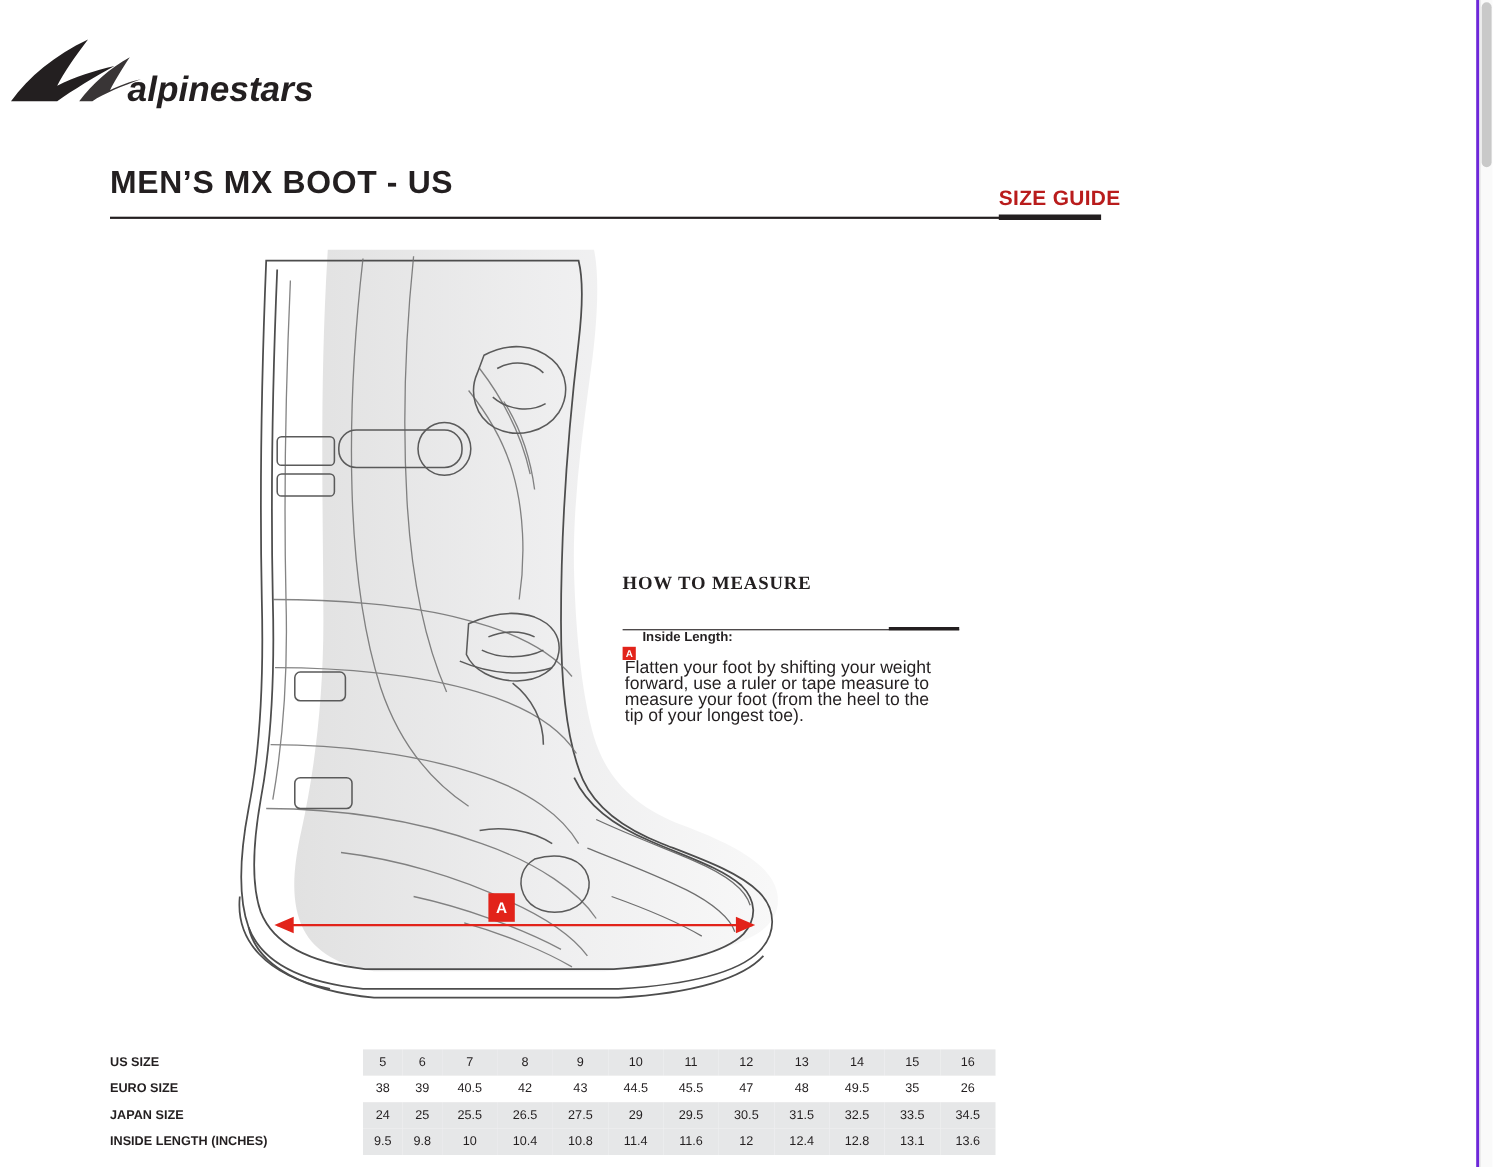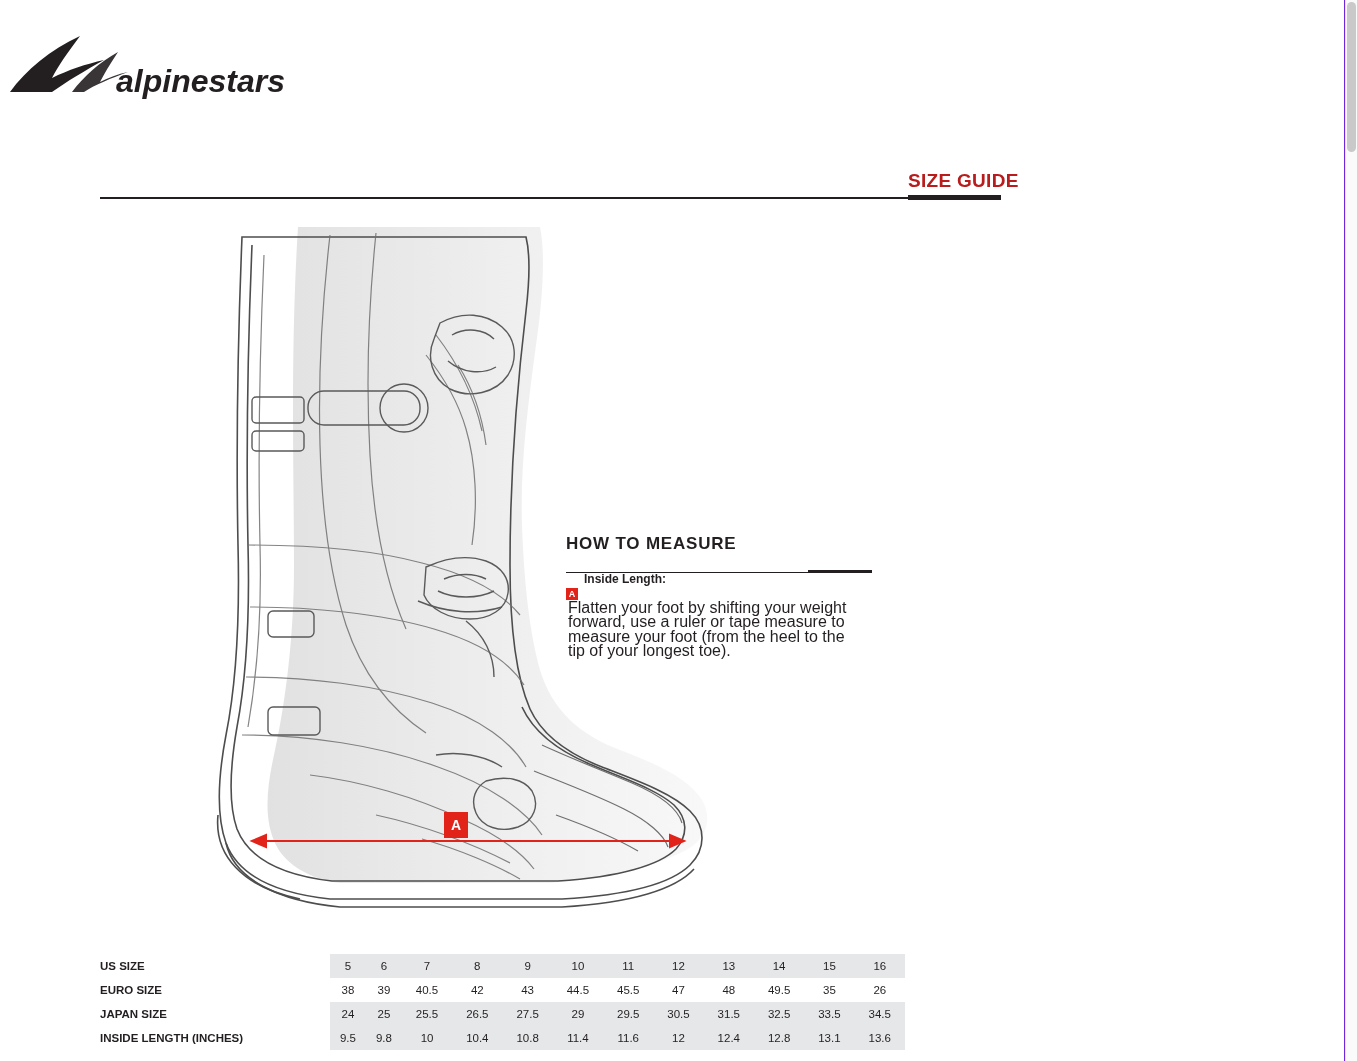--- a/index.html
+++ b/index.html
@@ -15,21 +15,21 @@
     color: #231f20;
     position: relative;
   }
   .page {
     position: absolute;
     left: 0;
     top: 0;
     width: 1345px;
     height: 1061px;
     background: #fff;
-    border-right: 1px solid #6d28d9;
+    border-right: 3px solid #6d28d9;
     box-sizing: border-box;
   }
   .scroll-gutter {
     position: absolute;
     right: 0;
     top: 0;
     width: 12px;
     height: 1061px;
     background: #fafafa;
     border-left: 1px solid #e3e3e3;
@@ -111,24 +111,25 @@
     font-size: 14px;
     font-weight: bold;
     line-height: 26px;
     text-align: center;
   }
 
   
   .htm-title {
     position: absolute;
     left: 566px;
-    top: 534px;
+    top: 520px;
     font-size: 17px;
     font-weight: bold;
     letter-spacing: 0.8px;
+    font-family: Liberation Serif, serif;
   }
   .htm-rule {
     position: absolute;
     left: 566px;
     top: 572px;
     width: 306px;
     height: 1px;
     background: #231f20;
   }
   .htm-rule-thick {
@@ -210,20 +211,21 @@
       <g fill="#231f20">
         <path d="M2 62 C18 40 42 20 72 6 C60 22 50 36 44 48 C60 40 78 34 96 30 C78 40 58 52 44 62 Z"></path>
         <path d="M64 62 C76 46 92 32 110 22 C102 34 96 44 92 52 C100 48 110 44 120 42 C104 48 86 55 76 62 Z" opacity="0.9"></path>
       </g>
       <g fill="#231f20" font-family="Liberation Sans, sans-serif" font-size="32" font-style="italic" font-weight="bold">
         <text x="108" y="62">alpinestars</text>
       </g>
     </svg>
   </div>
 
+  <div class="title">MEN’S MX BOOT - US</div>
   <div class="title-rule"></div>
   <div class="size-guide">SIZE GUIDE</div>
   <div class="size-guide-rule"></div>
 
   <div class="boot-wrap">
     <svg width="560" height="710" viewBox="0 0 560 710" xmlns="http://www.w3.org/2000/svg">
       <defs>
         <linearGradient id="shade" x1="0" y1="0" x2="1" y2="0">
           <stop offset="0%" stop-color="#dcdcdc"></stop>
           <stop offset="55%" stop-color="#ececed"></stop>

